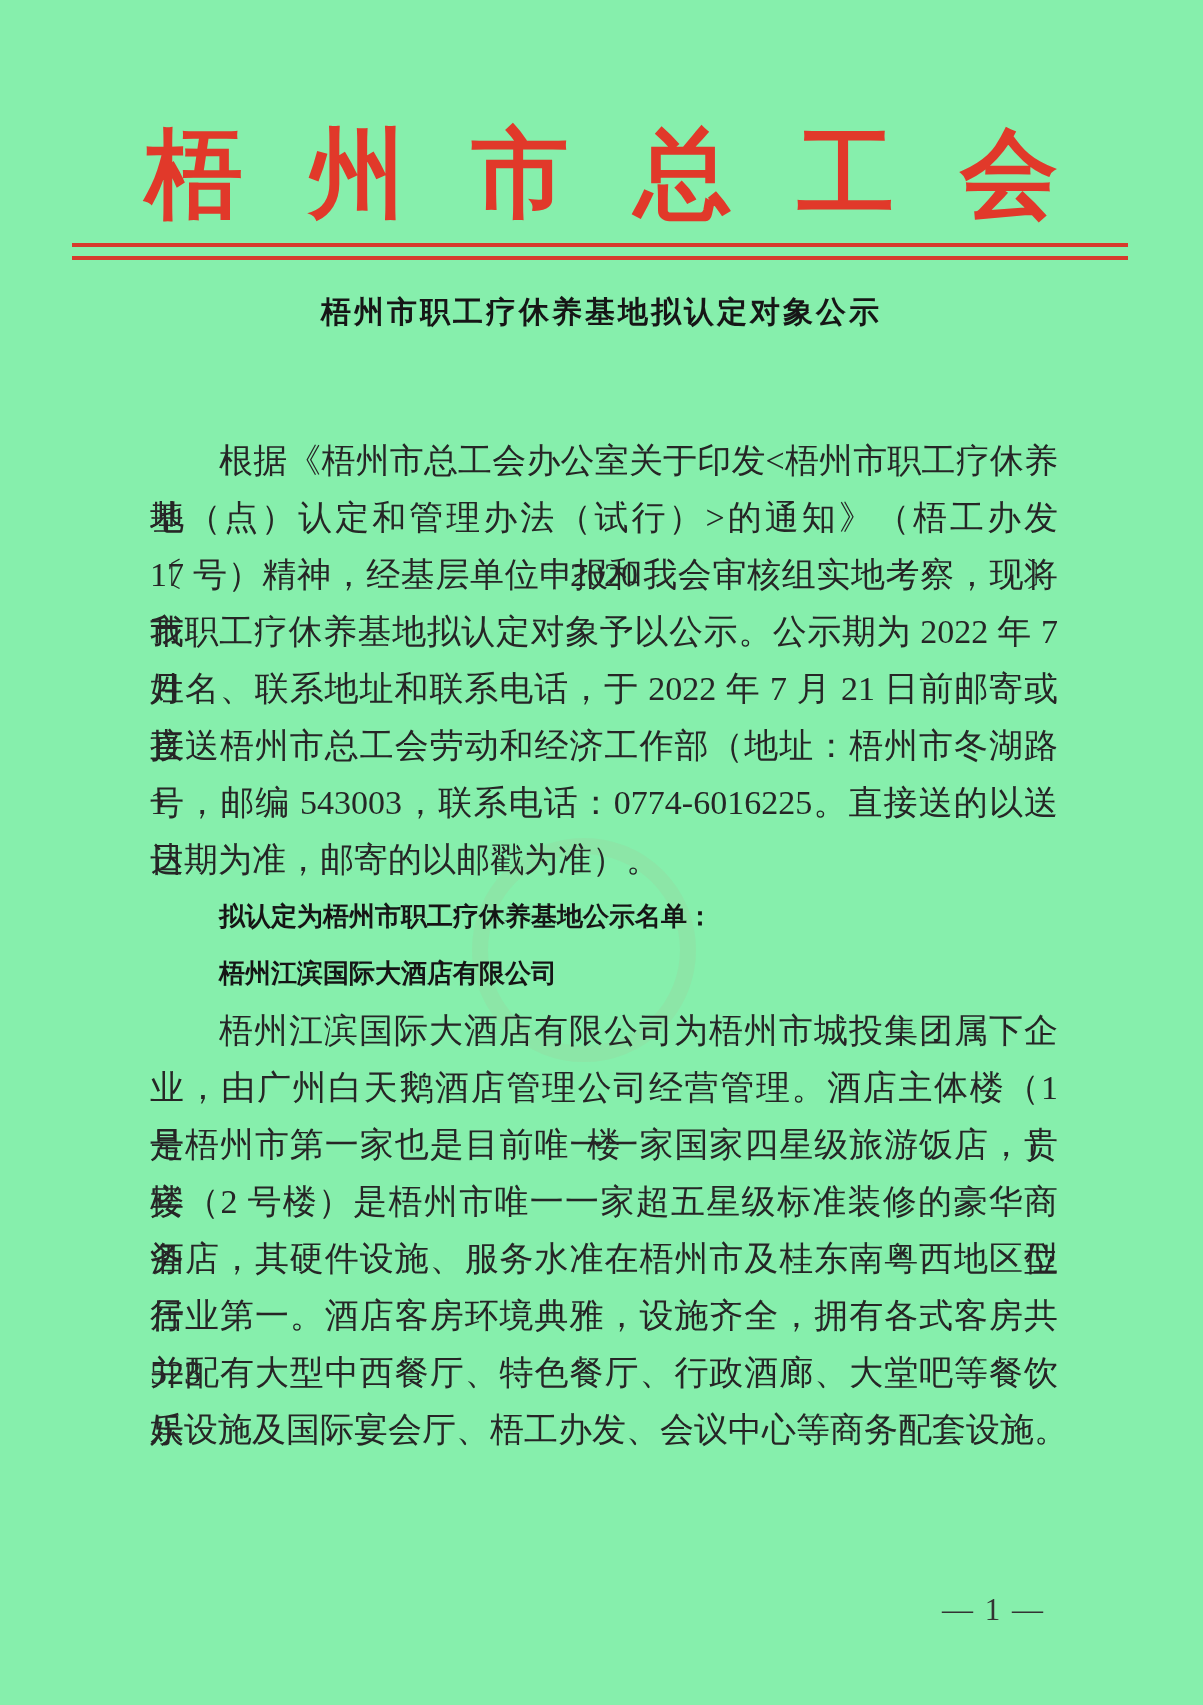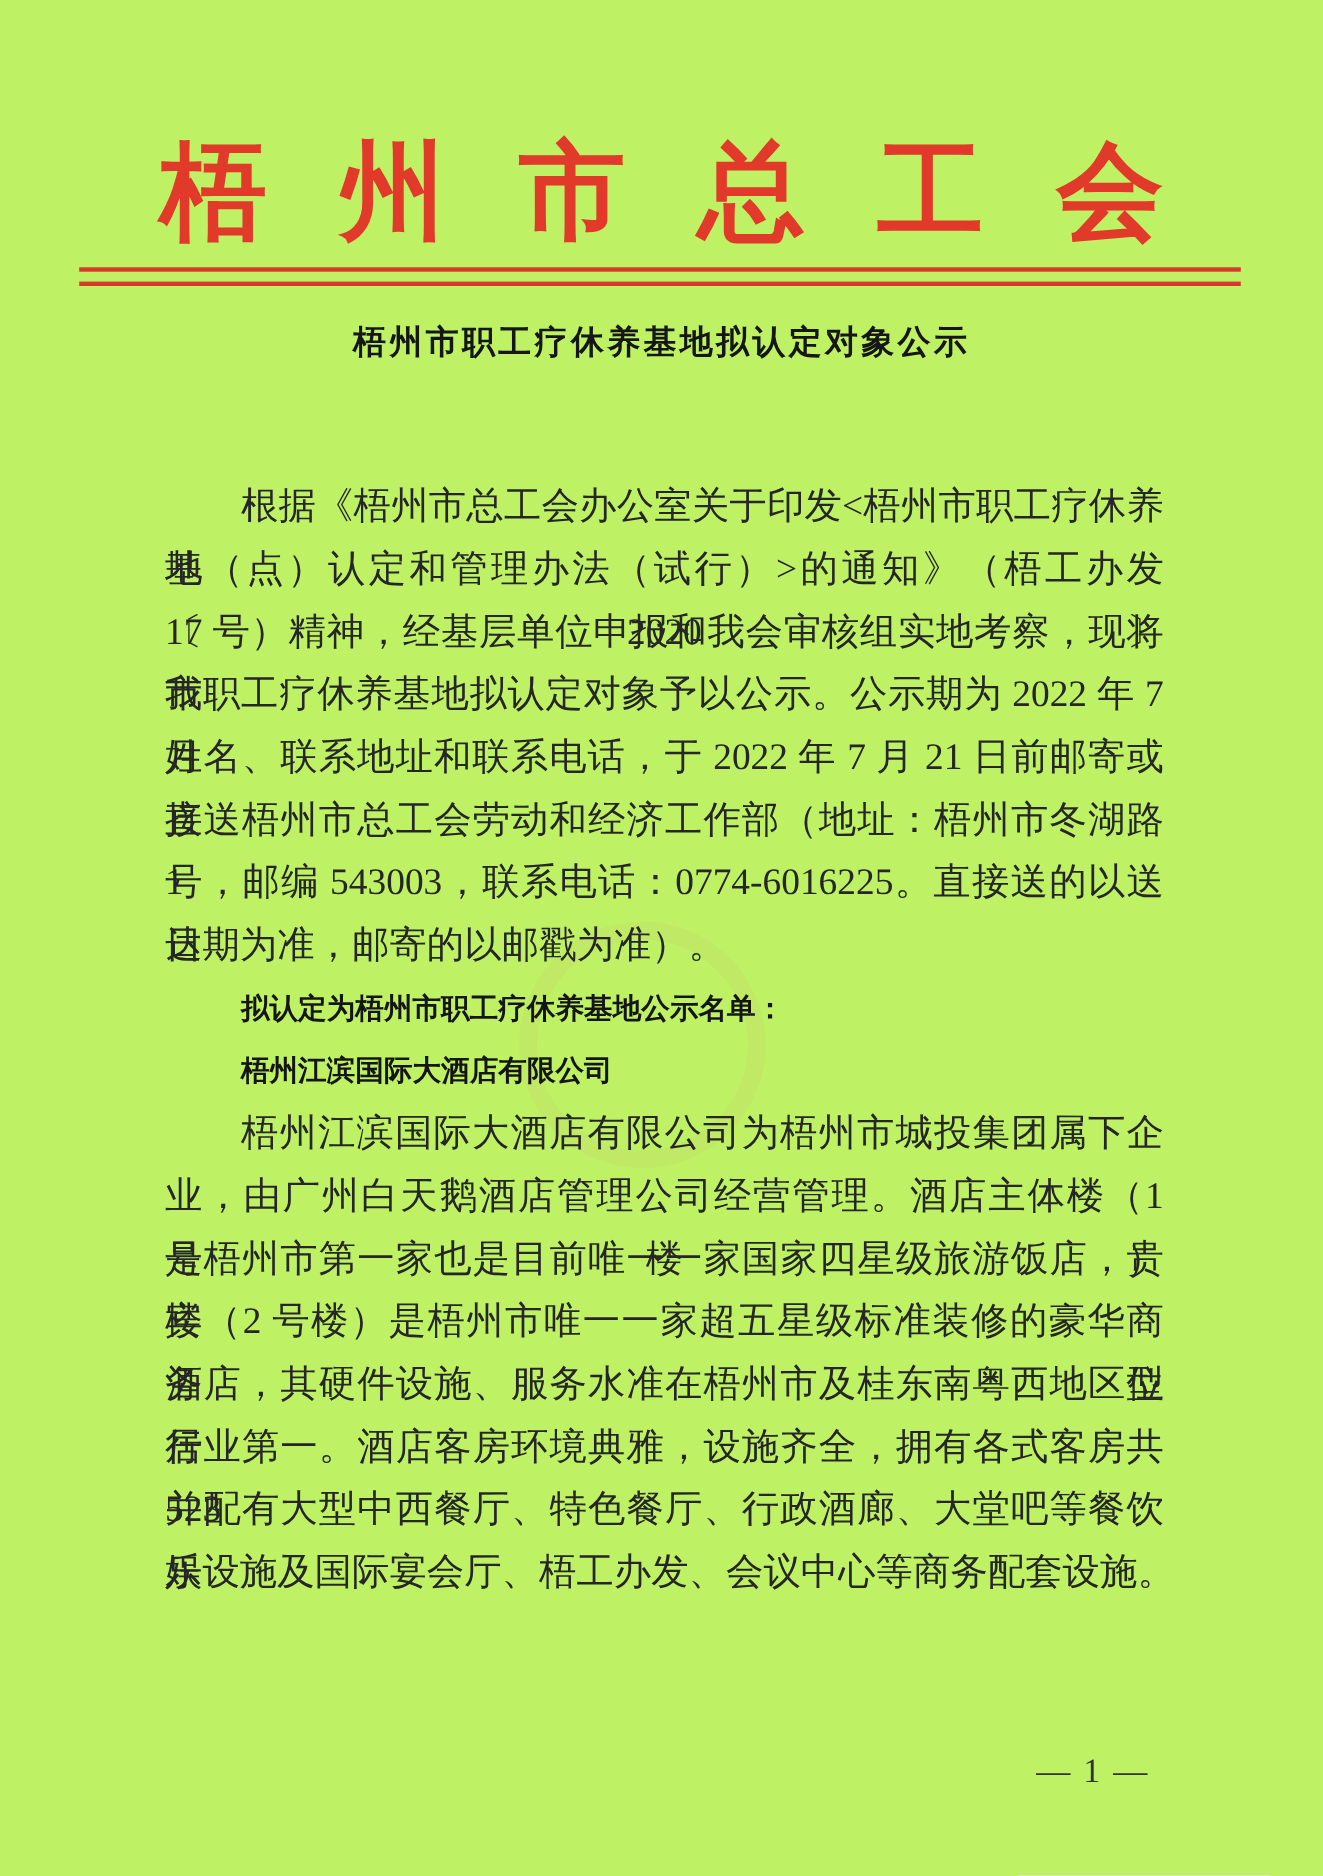--- a/index.html
+++ b/index.html
@@ -5,21 +5,21 @@
   html, body {
     margin: 0;
     padding: 0;
     background: #e8e8e8;
   }
   .page {
     position: relative;
     width: 1203px;
     height: 1705px;
     margin: 0 auto;
-    background: #bef264;
+    background: #86efac;
     overflow: hidden;
     font-family: "Liberation Serif", "DejaVu Serif", serif;
     color: #222;
   }
 
   
   .masthead {
     position: absolute;
     top: 120px;
     left: 0;

